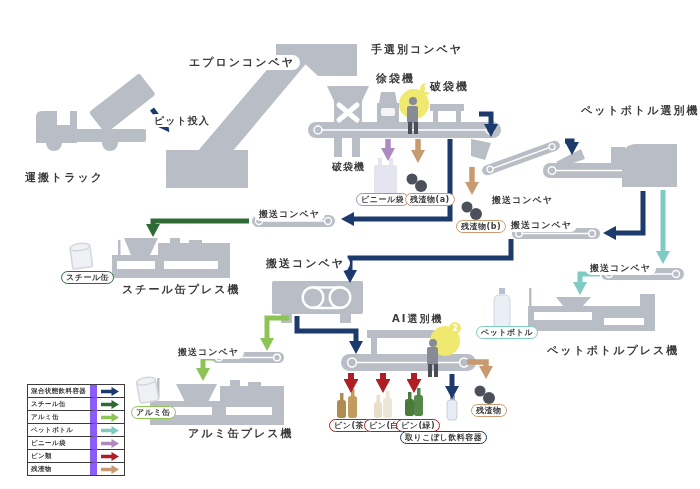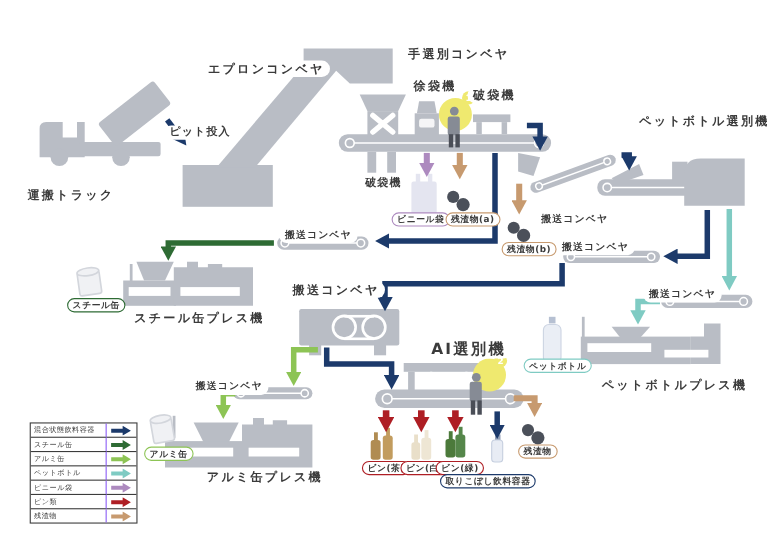--- a/index.html
+++ b/index.html
@@ -6,22 +6,22 @@
   #stage{position:relative;width:700px;height:489px;background:#fff;overflow:hidden;
          font-family:"DejaVu Sans","Liberation Sans",sans-serif;color:#3b3b3b;}
   svg.art{position:absolute;left:0;top:0;width:700px;height:489px;}
   .lbl{position:absolute;font-weight:bold;color:#3b3b3b;background:#fff;border-radius:10px;
        padding:0 5px;letter-spacing:2px;font-size:11px;line-height:15px;white-space:nowrap;}
   .lbl.sm{font-size:9px;letter-spacing:1px;line-height:13px;margin-top:13px;}
   .cap{position:absolute;font-weight:bold;color:#3b3b3b;background:#fff;border:1.3px solid #888;
        border-radius:8px;padding:0 4px;font-size:8px;line-height:11px;letter-spacing:.5px;white-space:nowrap;}
   .legend{position:absolute;left:27px;top:384px;background:#fff;border:1px solid #3c3c3c;
           display:grid;grid-template-columns:69px 27px;}
-  .legend .lt{border-bottom:1px solid #3c3c3c;border-right:1px solid #8b5cf6;
-              font-size:6.5px;font-weight:normal;padding:1.5px 0 1.5px 3px;letter-spacing:.4px;white-space:nowrap;}
+  .legend .lt{border-bottom:1px solid #3c3c3c;border-right:7px solid #8b5cf6;
+              font-size:6.5px;font-weight:bold;padding:1.5px 0 1.5px 3px;letter-spacing:.4px;white-space:nowrap;}
   .legend .la{border-bottom:1px solid #3c3c3c;display:flex;align-items:center;justify-content:center;}
   .legend > div:nth-last-child(-n+2){border-bottom:none;}
   .bdg{font-size:8px;font-weight:bold;fill:#fff;text-anchor:middle;}
 </style>
 </head>
 <body>
 
 <div id="stage">
 
 <svg class="art" viewBox="0 0 700 489">
@@ -261,21 +261,21 @@
 <div class="lbl" style="left:371px;top:71px;">徐袋機</div>
 <div class="lbl" style="left:425px;top:79px;">破袋機</div>
 <div class="lbl sm" style="left:327px;top:147px;font-size:10px;">破袋機</div>
 <div class="lbl" style="left:576px;top:103px;">ペットボトル選別機</div>
 <div class="lbl sm" style="left:254px;top:195px;">搬送コンベヤ</div>
 <div class="lbl sm" style="left:487px;top:181px;">搬送コンベヤ</div>
 <div class="lbl sm" style="left:506px;top:206px;">搬送コンベヤ</div>
 <div class="lbl sm" style="left:585px;top:249px;">搬送コンベヤ</div>
 <div class="lbl sm" style="left:173px;top:333px;">搬送コンベヤ</div>
 <div class="lbl" style="left:261px;top:256px;">搬送コンベヤ</div>
-<div class="lbl" style="left:387px;top:311px;font-size:14px;">AI選別機</div>
+<div class="lbl" style="left:387px;top:311px;font-size:10px;">AI選別機</div>
 <div class="lbl" style="left:117px;top:282px;">スチール缶プレス機</div>
 <div class="lbl" style="left:183px;top:426px;">アルミ缶プレス機</div>
 <div class="lbl" style="left:542px;top:343px;">ペットボトルプレス機</div>
 
 <div class="cap" style="left: 356px; top: 193px; border-color: rgb(173, 138, 191);">ビニール袋</div>
 <div class="cap" style="left: 405px; top: 193px; border-color: rgb(199, 154, 111);">残渣物(a)</div>
 <div class="cap" style="left: 456px; top: 220px; border-color: rgb(199, 154, 111);">残渣物(b)</div>
 <div class="cap" style="left: 471px; top: 404px; border-color: rgb(199, 154, 111);">残渣物</div>
 <div class="cap" style="left: 61px; top: 271px; border-color: rgb(46, 107, 52);">スチール缶</div>
 <div class="cap" style="left: 131px; top: 406px; border-color: rgb(141, 196, 85);">アルミ缶</div>

